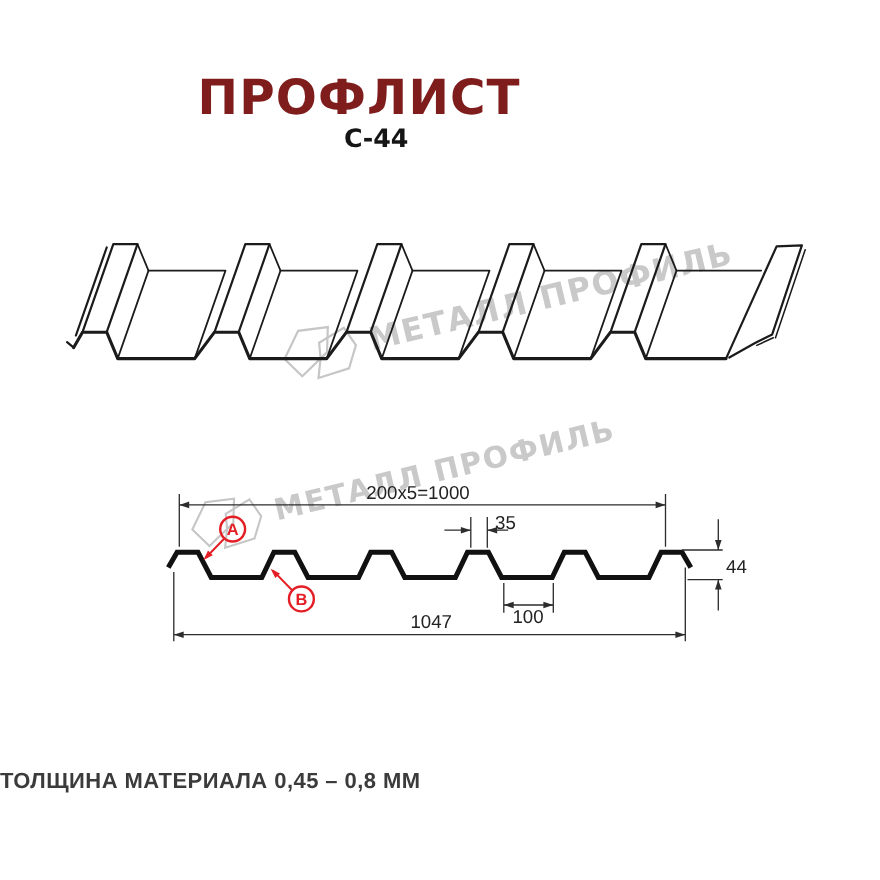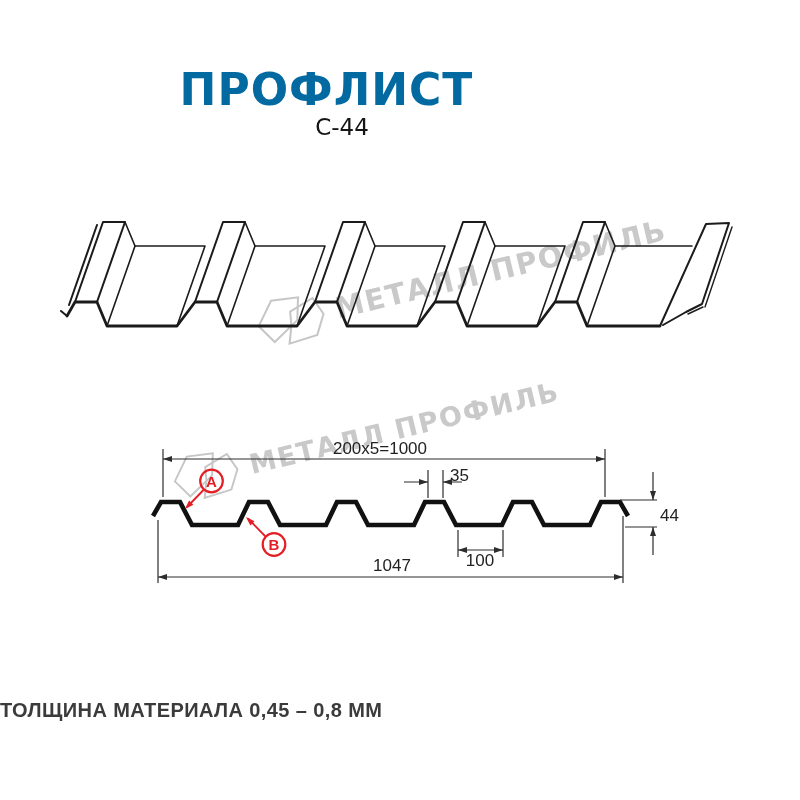--- a/index.html
+++ b/index.html
@@ -3,25 +3,25 @@
 <meta charset="utf-8">
 <style>
   html,body{margin:0;padding:0;background:#ffffff;}
   .canvas{
     position:relative;width:800px;height:800px;background:#ffffff;overflow:hidden;
     font-family:"Liberation Sans",sans-serif;
   }
   .title{
     position:absolute;left:0;top:64px;width:653px;text-align:center;
     font-family:"DejaVu Sans",sans-serif;font-weight:bold;font-size:44px;
-    letter-spacing:1px;color:#0369a1;z-index:3;
+    letter-spacing:1px;color:#7f1d1d;z-index:3;
   }
   .subtitle{
     position:absolute;left:0;top:114px;width:684px;text-align:center;
-    font-family:"DejaVu Sans",sans-serif;font-weight:normal;font-size:23px;
+    font-family:"DejaVu Sans",sans-serif;font-weight:bold;font-size:23px;
     color:#151515;z-index:3;
   }
   .footer{
     position:absolute;left:0;top:699px;width:800px;text-align:left;
     font-family:"Liberation Sans",sans-serif;font-weight:bold;font-size:20px;
     letter-spacing:0.4px;color:#3b3b3b;z-index:3;
   }
   .watermark{
     position:absolute;display:flex;align-items:center;gap:10px;
     transform:rotate(-13.5deg);transform-origin:0 50%;z-index:1;white-space:nowrap;

